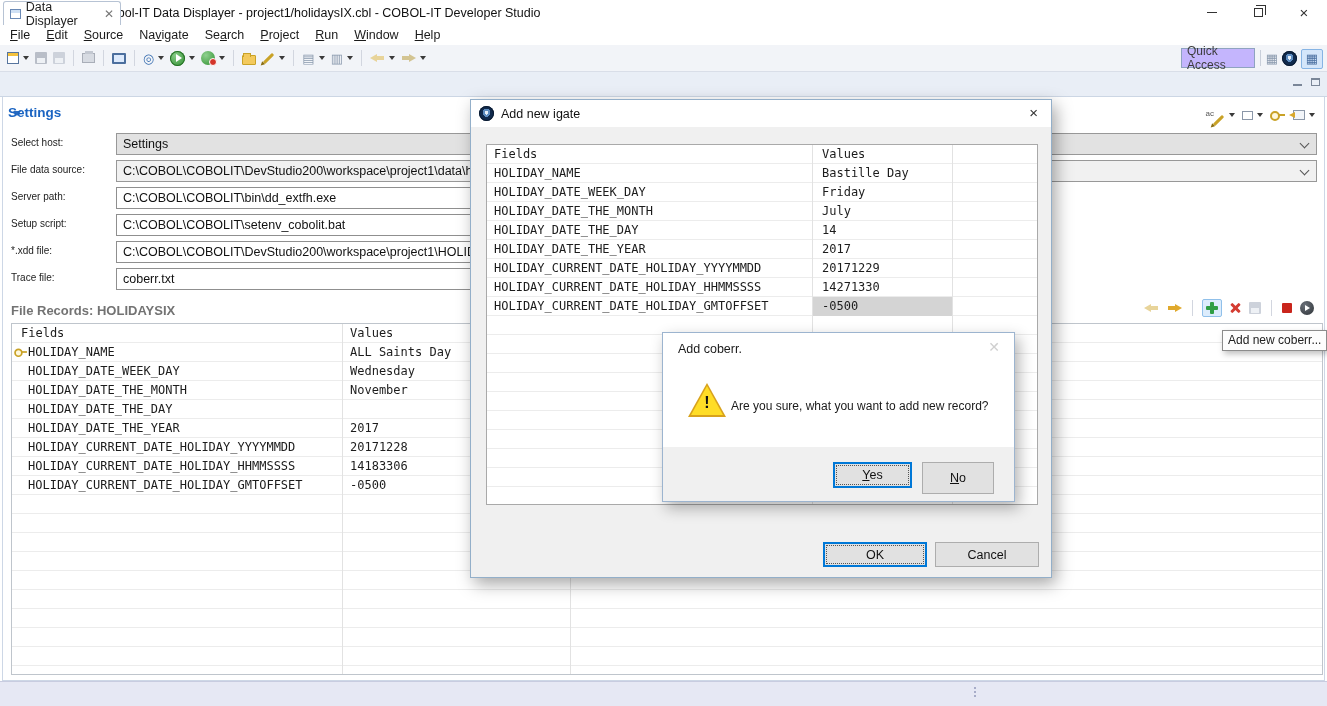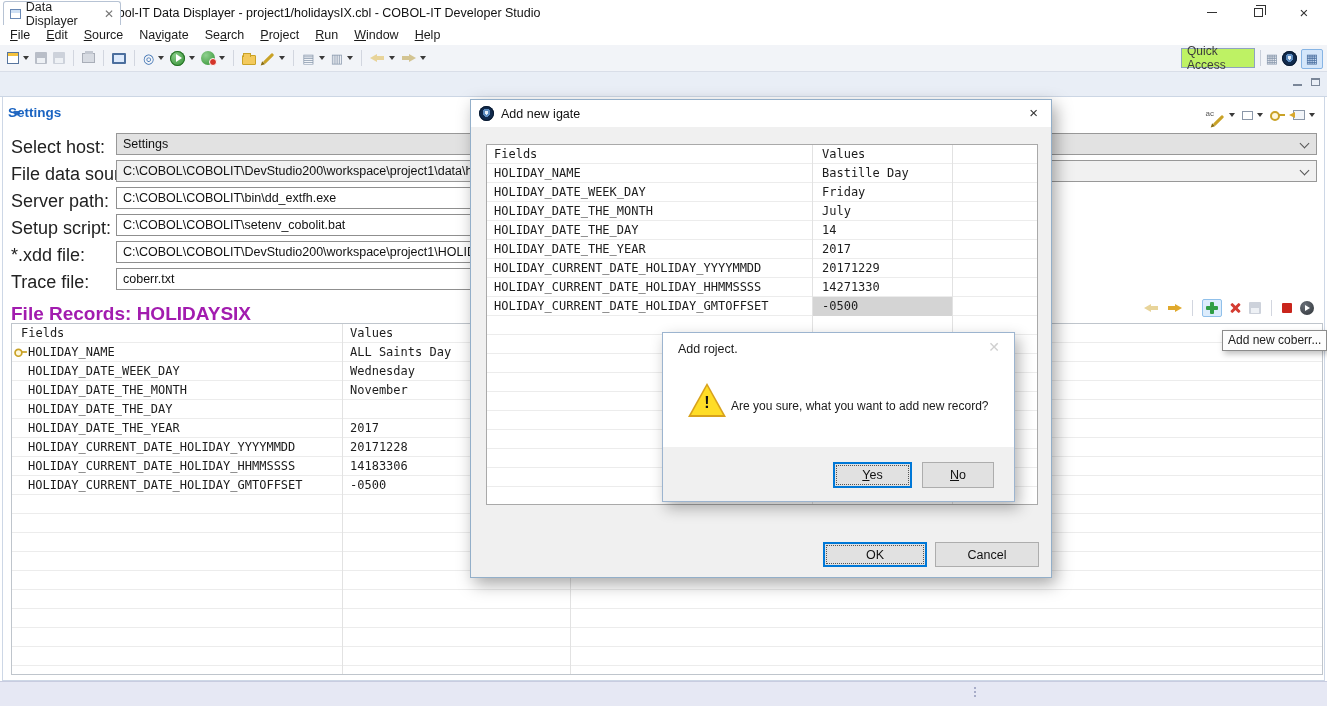--- a/index.html
+++ b/index.html
@@ -54,21 +54,21 @@
   .arr{position:relative;width:15px;height:9px}
   .arr::before{content:"";position:absolute;top:0;width:0;height:0;border-top:4.5px solid transparent;border-bottom:4.5px solid transparent}
   .arr::after{content:"";position:absolute;top:2.5px;height:4px;width:7px}
   .arr.left::before{left:0;border-right:7px solid var(--ac)}
   .arr.left::after{left:7px;background:var(--ac)}
   .arr.right::before{right:0;border-left:7px solid var(--ac)}
   .arr.right::after{right:7px;background:var(--ac)}
   .pale{--ac:#d3c492}.gold{--ac:#e0a92c}.palegold{--ac:#e8d49a}
 
   
-  .qa{position:absolute;right:72px;top:48px;width:74px;height:20px;border:1px solid #8fa3c0;background:#bef264;color:#3c3c3c;
+  .qa{position:absolute;right:72px;top:48px;width:74px;height:20px;border:1px solid #8fa3c0;background:#c4b5fd;color:#3c3c3c;
       font-size:12px;display:flex;align-items:center;padding-left:5px}
   .qsep{position:absolute;right:66px;top:50px;width:1px;height:16px;background:#c9cfda}
   .perspbar{position:absolute;right:4px;top:48px;height:21px;display:flex;align-items:center;gap:4px}
   .persp-open{color:#8a99ad;font-size:13px;line-height:1}
   .persp-active{width:22px;height:20px;background:#d4e6fa;border:1px solid #86b4e4;border-radius:2px;
                 display:flex;align-items:center;justify-content:center;color:#4a6fa0;font-size:13px;line-height:1}
 
   
   .tabstrip{position:absolute;left:0;top:72px;right:0;height:25px;background:#e9eef6;border-bottom:1px solid #ccd6e4}
   .tab{position:absolute;left:3px;top:1px;width:118px;height:24px;background:#fff;border:1px solid #b7c3d4;border-bottom:none;
@@ -89,31 +89,31 @@
   .wini{width:11px;height:9px;border:1px solid #8b97a8;background:#fff}
   .keyi{position:relative;width:16px;height:12px;display:inline-block}
   .keyi::before{content:"";position:absolute;left:0;top:2px;width:6px;height:6px;border:2px solid #c9a227;border-radius:50%;background:#fff8dd}
   .keyi::after{content:"";position:absolute;left:9px;top:5px;width:6px;height:2px;background:#c9a227;box-shadow:3px 2px 0 -1px #c9a227}
   .imp{width:12px;height:10px;border:1px solid #8b97a8;background:#f2f5f9;position:relative}
   .imp::before{content:"";position:absolute;left:-5px;top:1px;width:0;height:0;border-right:6px solid #d9a82c;border-top:3.5px solid transparent;border-bottom:3.5px solid transparent}
 
   
   .frow{position:absolute;left:6px;right:9px;height:22px}
   .r0{top:36px}.r1{top:63px}.r2{top:90px}.r3{top:117px}.r4{top:144px}.r5{top:171px}
-  .flabel{position:absolute;left:2px;top:4px;font-size:18px;color:#222;white-space:nowrap}
+  .flabel{position:absolute;left:2px;top:4px;font-size:10px;color:#222;white-space:nowrap}
   .combo{position:absolute;left:107px;top:0;height:22px;border:1px solid #989898;font-size:12.5px;line-height:20px;
          padding-left:6px;color:#111;white-space:nowrap;overflow:hidden}
   .combo.host{width:1201px;background:#e2e2e2}
   .combo.src{width:1201px;background:#f1f1f1}
   .chev{position:absolute;right:8px;top:6px;width:7px;height:7px;border-right:1.5px solid #555;border-bottom:1.5px solid #555;transform:rotate(45deg)}
   .tin{position:absolute;left:107px;top:0;height:22px;width:860px;border:1px solid #8f8f8f;background:#fff;
        font-family:"Liberation Sans",sans-serif;font-size:12.5px;color:#111;padding-left:6px}
 
   
-  .rec-title{position:absolute;left:8px;top:206px;font-weight:bold;font-size:19px;color:#a21caf}
+  .rec-title{position:absolute;left:8px;top:206px;font-weight:bold;font-size:13px;color:#737373}
   .rtb{position:absolute;right:9px;top:201px;display:flex;align-items:center;gap:6px;height:20px}
   .hl{background:#dcecfc;border:1px solid #90c0ea;border-radius:2px;padding:2px 3px;display:flex}
   .plus{position:relative;width:12px;height:12px}
   .plus::before{content:"";position:absolute;left:4px;top:0;width:4px;height:12px;background:#2f9e44;border-radius:1px}
   .plus::after{content:"";position:absolute;left:0;top:4px;width:12px;height:4px;background:#2f9e44;border-radius:1px}
   .xred{position:relative;width:12px;height:12px}
   .xred::before,.xred::after{content:"";position:absolute;left:5px;top:0;width:3px;height:12px;background:#d43c32;border-radius:1px}
   .xred::before{transform:rotate(45deg)}.xred::after{transform:rotate(-45deg)}
   .stopi{width:10px;height:10px;background:#c9251c;border-radius:1px}
   .runrec{width:14px;height:14px;border-radius:50%;background:radial-gradient(circle at 35% 30%,#6a7078,#2e3338);
@@ -155,21 +155,21 @@
        box-shadow:4px 6px 14px rgba(0,0,0,.3);z-index:60}
   .cfm-title{position:absolute;left:15px;top:9px;font-size:12.5px;color:#1a1a1a}
   .cfm-x{position:absolute;right:14px;top:7px;font-size:14px;color:#cfcfcf;line-height:1}
   .warnwrap{position:absolute;left:25px;top:50px;width:38px;height:36px}
   .warn-outer{position:absolute;left:0;top:0;width:0;height:0;border-left:19px solid transparent;border-right:19px solid transparent;border-bottom:34px solid #d8a21c}
   .warn-inner{position:absolute;left:3px;top:3px;width:0;height:0;border-left:16px solid transparent;border-right:16px solid transparent;border-bottom:29px solid #ffdd26}
   .warn-ex{position:absolute;left:0;top:11px;width:38px;text-align:center;font-weight:bold;font-size:16px;color:#111}
   .cfm-msg{position:absolute;left:68px;top:66px;width:275px;font-size:12px;color:#1a1a1a}
   .cstrip{position:absolute;left:0;right:0;bottom:0;height:54px;background:#f0f0f0}
   .yes{left:170px;top:129px;width:79px;height:26px}
-  .no{left:259px;top:129px;width:72px;height:26px}
+  .no{left:259px;top:129px;width:72px;height:32px}
 
   
   .tooltip{position:absolute;left:1222px;top:330px;width:105px;height:21px;background:#fdfdfd;border:1px solid #8c8c8c;
            box-shadow:2px 3px 6px rgba(0,0,0,.25);font-size:12px;color:#222;line-height:19px;padding-left:5px;z-index:70;white-space:nowrap;overflow:hidden}
 
   
   .status{position:absolute;left:0;right:0;top:681px;height:25px;background:#e6e8f4;border-top:1px solid #c8cce0}
   .grip{position:absolute;left:974px;top:687px;width:2px;height:2px;background:#a7acc8;box-shadow:0 4px 0 #a7acc8,0 8px 0 #a7acc8}
 </style>
 </head>
@@ -454,21 +454,21 @@
     </div>
     <div class="btn focus ok">
         <span>OK</span>
       </div>
     <div class="btn cancel">
         <span>Cancel</span>
       </div>
   </div>
 
   <div class="cfm">
-    <span class="cfm-title">Add roject.</span>
+    <span class="cfm-title">Add coberr.</span>
     <span class="cfm-x">✕</span>
     <div class="warnwrap">
       <span class="warn-outer"></span>
         <span class="warn-inner"></span>
         <span class="warn-ex">!</span>
     </div>
     <div class="cfm-msg">Are you sure, what you want to add new record?</div>
     <div class="cstrip"></div>
     <div class="btn focus yes">
         <span><u>Y</u>es</span>

